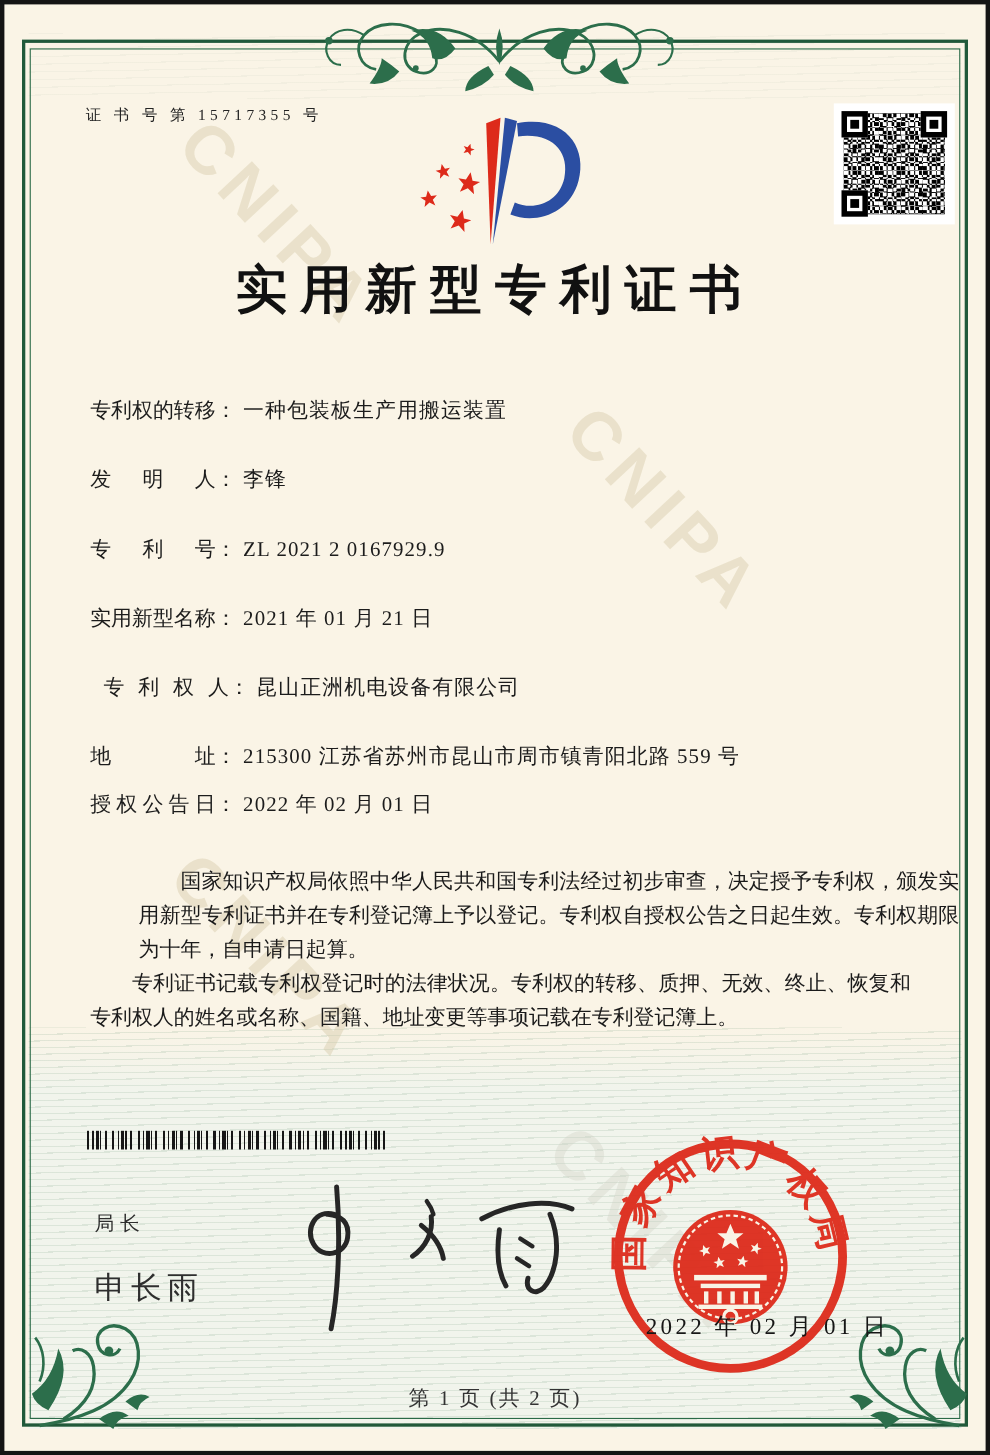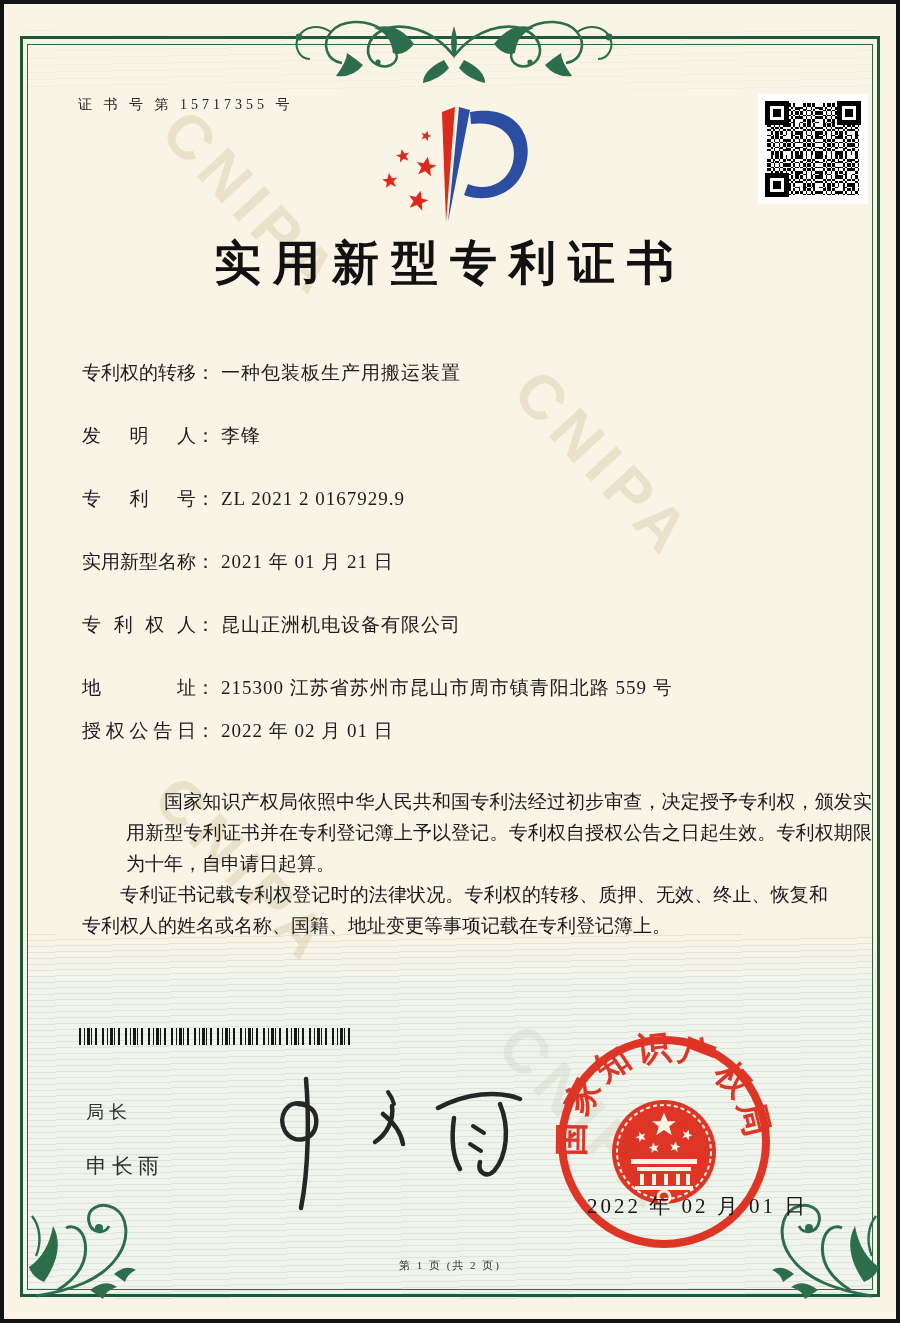--- a/index.html
+++ b/index.html
@@ -63,25 +63,25 @@
     background-image:repeating-linear-gradient(90deg,
       #161616 0 2px, rgba(0,0,0,0) 2px 5px,
       #161616 5px 6px, rgba(0,0,0,0) 6px 8px,
       #161616 8px 11px, rgba(0,0,0,0) 11px 12px,
       #161616 12px 13px, rgba(0,0,0,0) 13px 16px,
       #161616 16px 18px, rgba(0,0,0,0) 18px 23px);
   }
   .signer-role{position:absolute; left:82px; top:1096px; font-family:"Liberation Sans","DejaVu Sans",sans-serif;
     font-size:18px; letter-spacing:5px; color:#2e2e2e;}
   .signer-name{position:absolute; left:82px; top:1148px; font-family:"Liberation Sans","DejaVu Sans",sans-serif;
-    font-size:21px; letter-spacing:5px; color:#2e2e2e;}
+    font-size:28px; letter-spacing:5px; color:#2e2e2e;}
   .signature{position:absolute; left:238px; top:1068px;}
   .seal{position:absolute; left:549px; top:1020px; opacity:0.94;}
   .seal-date{position:absolute; left:583px; top:1188px; font-size:21px; letter-spacing:3px; color:#161616; white-space:nowrap;}
-  .footer{position:absolute; left:0; right:0; top:1254px; text-align:center; font-size:11px; letter-spacing:2px; color:#333;}
+  .footer{position:absolute; left:0; right:0; top:1254px; text-align:center; font-size:19px; letter-spacing:2px; color:#333;}
 </style>
 </head>
 <body>
 
 <div class="page">
 
   <div class="top-band"></div>
   <div class="lower-band"></div>
 
   <div class="wm" style="left:196px; top:92px;">CNIPA</div>
@@ -167,21 +167,21 @@
     </div>
     <div class="frow" style="top:71px;">
       <span class="flabel">发明人</span><span class="fcolon">：</span><span class="fvalue">李锋</span>
     </div>
     <div class="frow" style="top:134px;">
       <span class="flabel">专利号</span><span class="fcolon">：</span><span class="fvalue">ZL 2021 2 0167929.9</span>
     </div>
     <div class="frow" style="top:197px;">
       <span class="flabel">实用新型名称</span><span class="fcolon">：</span><span class="fvalue">2021 年 01 月 21 日</span>
     </div>
-    <div class="frow" style="top:260px;">
+    <div class="frow" style="top:260px;margin-left:12px;">
       <span class="flabel">专利权人</span><span class="fcolon">：</span><span class="fvalue">昆山正洲机电设备有限公司</span>
     </div>
     <div class="frow" style="top:323px;">
       <span class="flabel">地址</span><span class="fcolon">：</span><span class="fvalue">215300 江苏省苏州市昆山市周市镇青阳北路 559 号</span>
     </div>
     <div class="frow" style="top:366px; width:760px;">
       <span class="flabel">授权公告日</span><span class="fcolon">：</span><span class="fvalue">2022 年 02 月 01 日</span>
     </div>
   </div>
 

